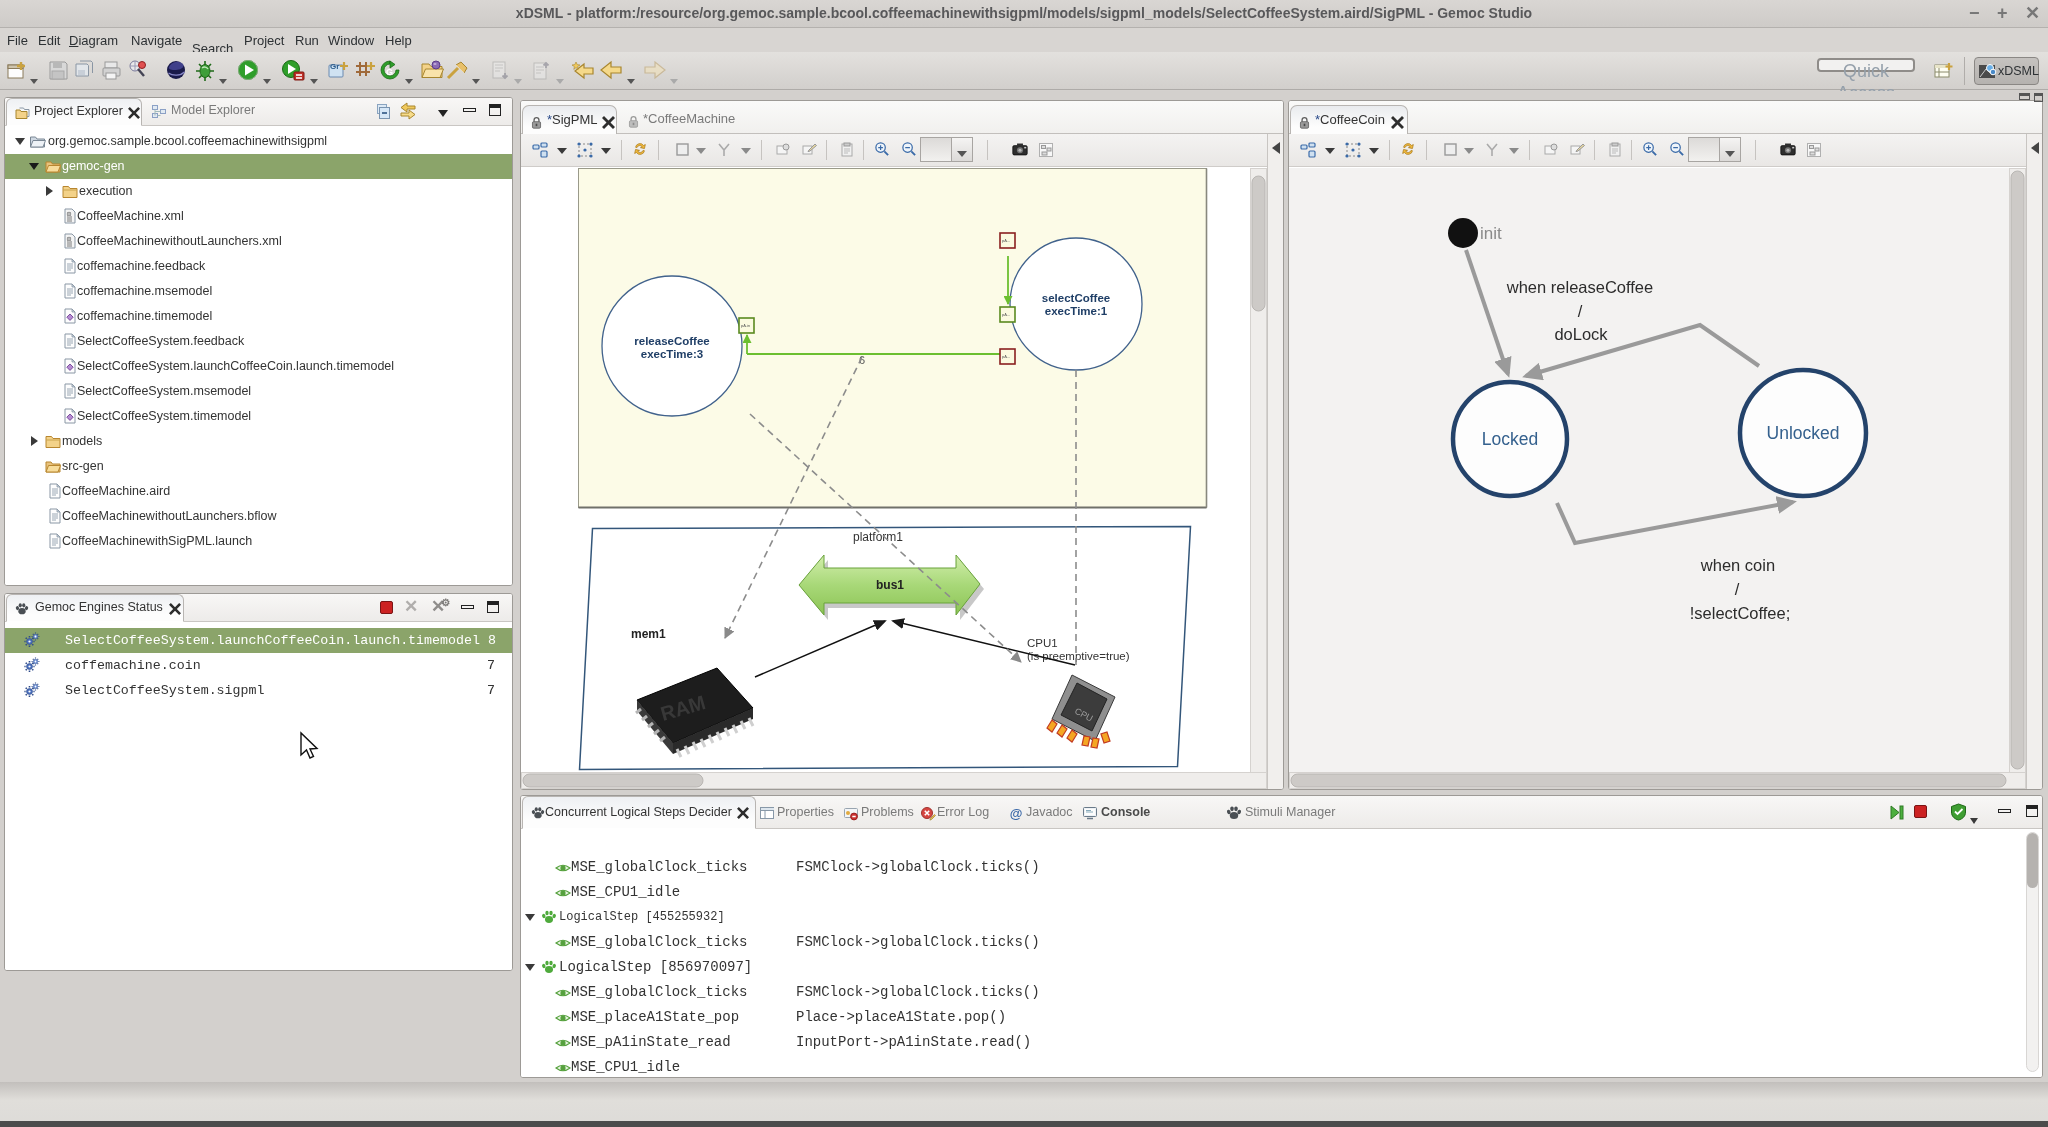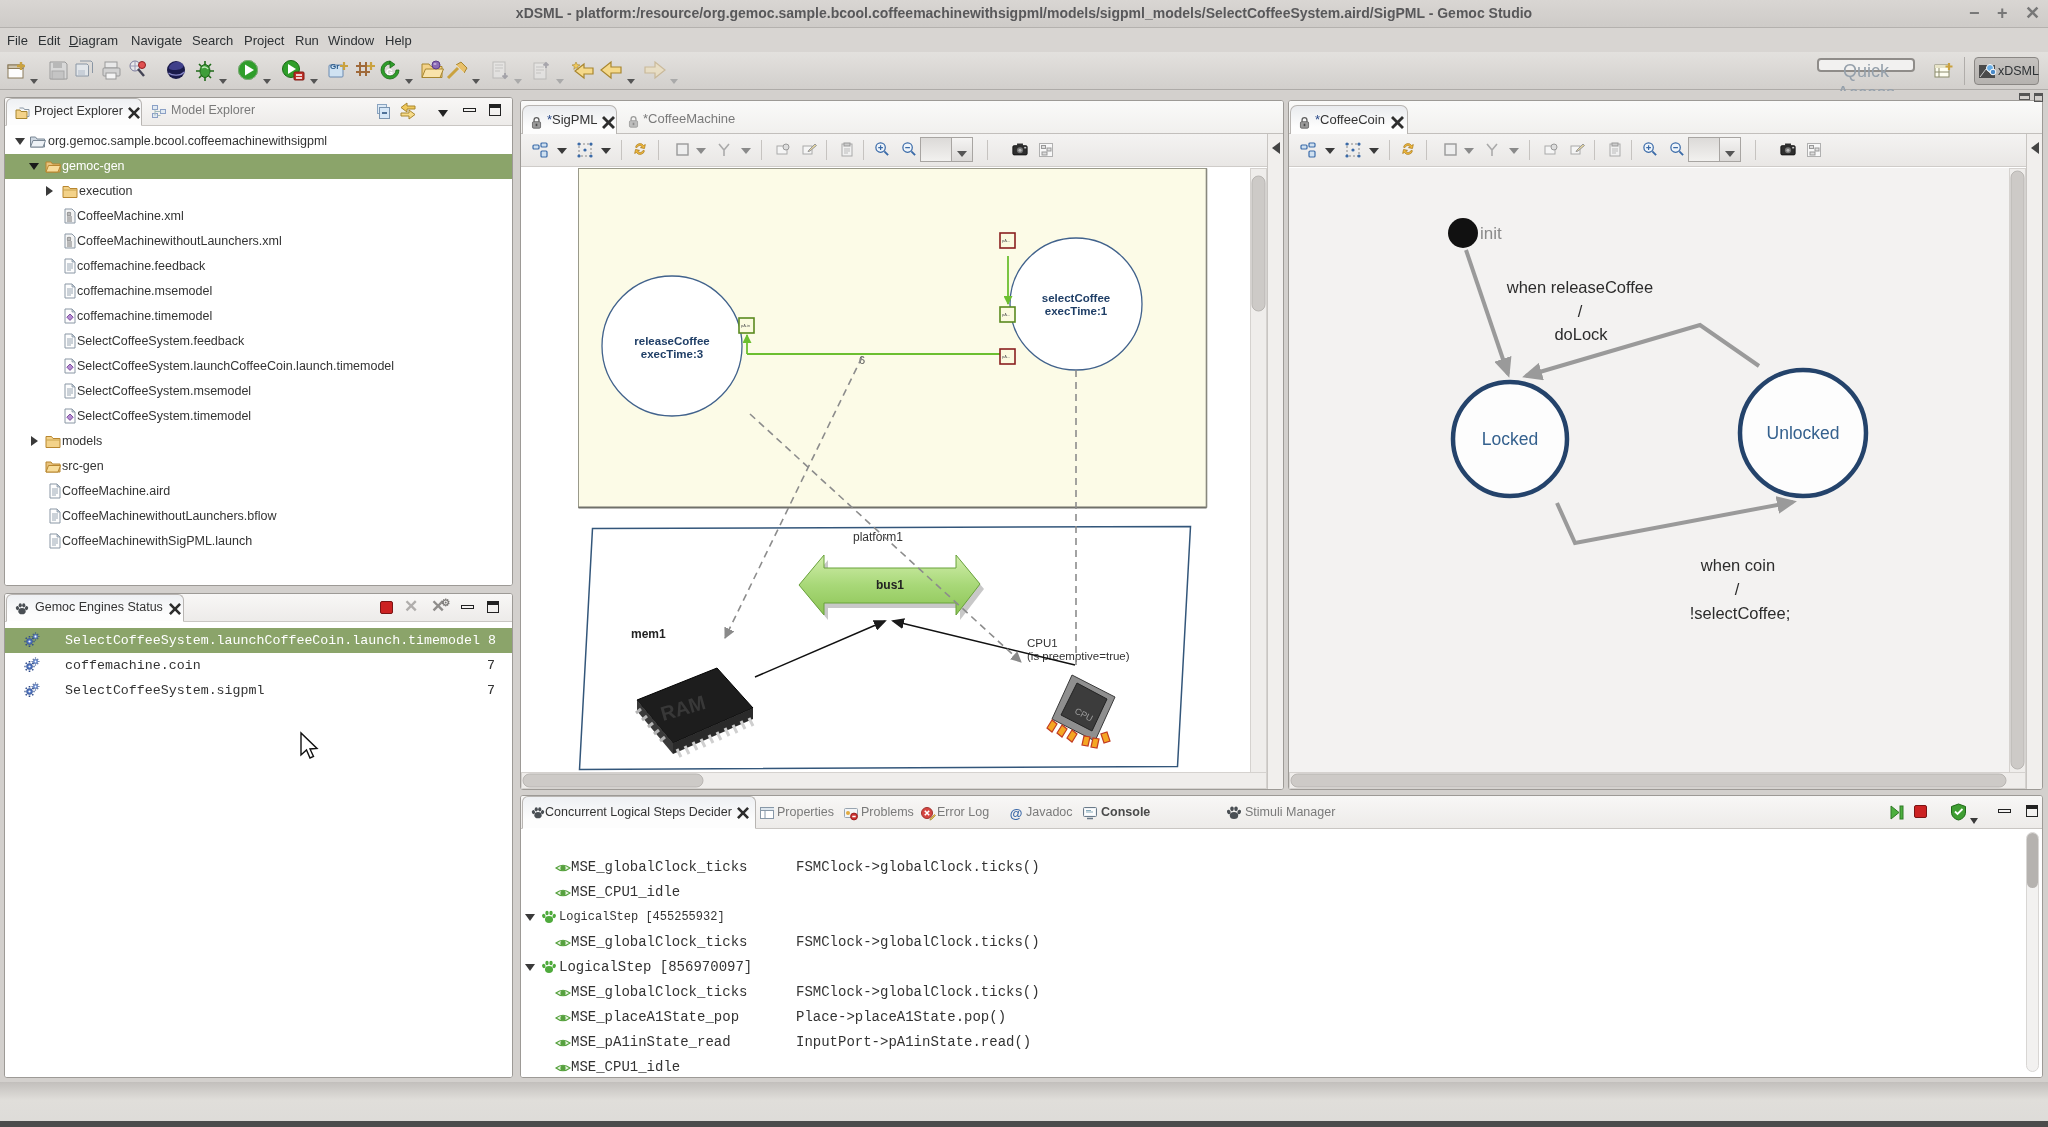--- a/index.html
+++ b/index.html
@@ -168,21 +168,21 @@
   <div class="winbtn" style="left:1969px;">−</div>
   <div class="winbtn" style="left:1997px;">+</div>
   <div class="winbtn" style="left:2025px;">✕</div>
 </div>
 
 <div id="menubar" class="abs">
   <div class="menuitem" style="left:7px;">File</div>
   <div class="menuitem" style="left:38px;">Edit</div>
   <div class="menuitem" style="left:69px;"><span style="text-decoration:underline">D</span>iagram</div>
   <div class="menuitem" style="left:131px;">Navigate</div>
-  <div class="menuitem" style="left:192px;">Search</div>
+  <div class="menuitem" style="left:192px;margin-top:8px;">Search</div>
   <div class="menuitem" style="left:244px;">Project</div>
   <div class="menuitem" style="left:295px;">Run</div>
   <div class="menuitem" style="left:328px;">Window</div>
   <div class="menuitem" style="left:385px;">Help</div>
 </div>
 
 <div id="toolbar" class="abs">
   <div id="tbicons">
     <svg class="hico" style="left:6px;top:8px" width="22" height="22" viewBox="0 0 22 22">
         <rect x="2" y="5" width="15" height="13" fill="#fdfdfd" stroke="#8a7a5a"></rect>
@@ -449,21 +449,21 @@
       </div>
     <div class="trow" style="top:402px">
         <svg class="ic" style="left:42px;top:4px">
           <use href="#sy-f"></use>
         </svg>
         <span class="tl" style="left:57px">CoffeeMachinewithSigPML.launch</span>
       </div>
   </div>
 </div>
 
-<div class="panel" id="gemoc" style="left:4px; top:593px; width:509px; height:485px;">
+<div class="panel" id="gemoc" style="left:4px; top:593px; width:509px; height:378px;">
   <div class="phead"></div>
   <div class="ptab-active" style="left:1px; width:178px;">
     <svg class="ic" style="left:8px;top:7px;width:14px;height:14px">
         <use href="#sy-pawd"></use>
       </svg>
     <span style="position:absolute;left:28px;top:5px;">Gemoc Engines Status</span>
     <svg style="position:absolute;left:162px;top:8px" width="12" height="12" viewBox="0 0 13 13">
         <use href="#sy-x"></use>
       </svg>
   </div>

